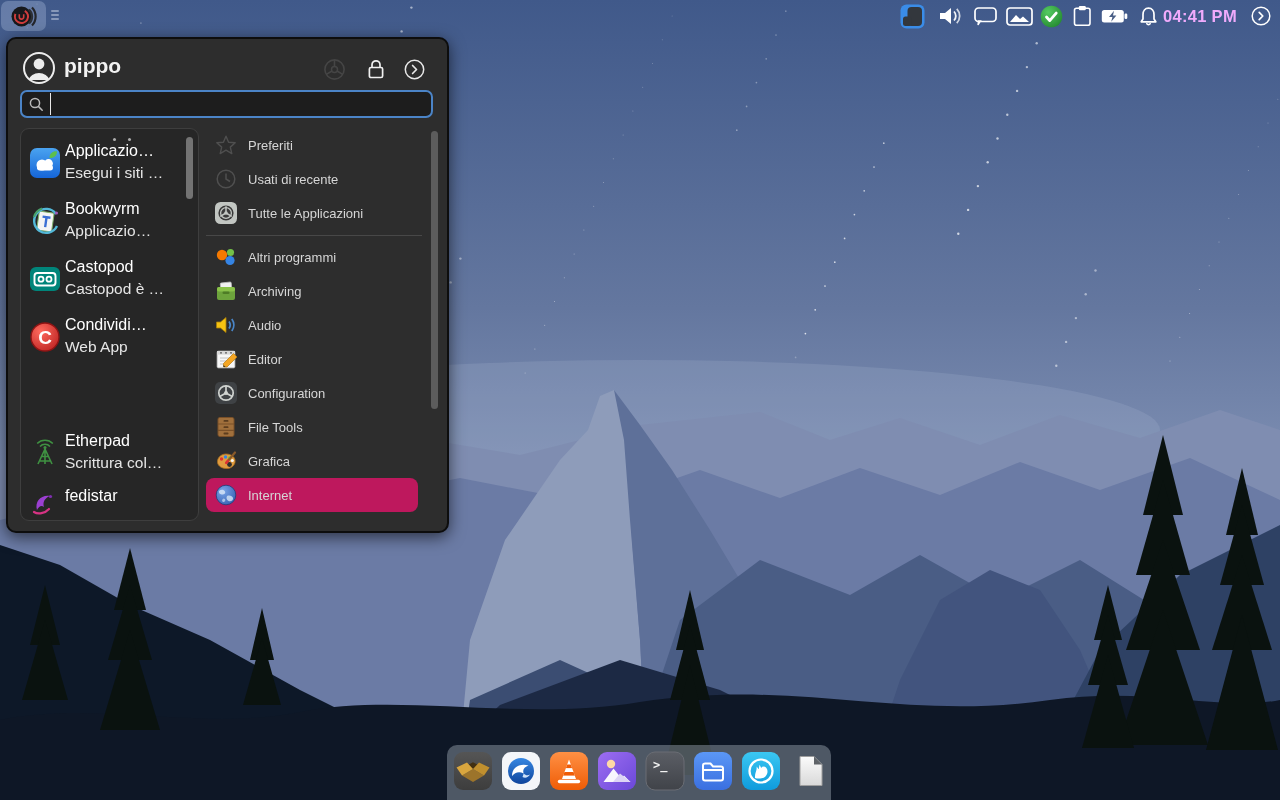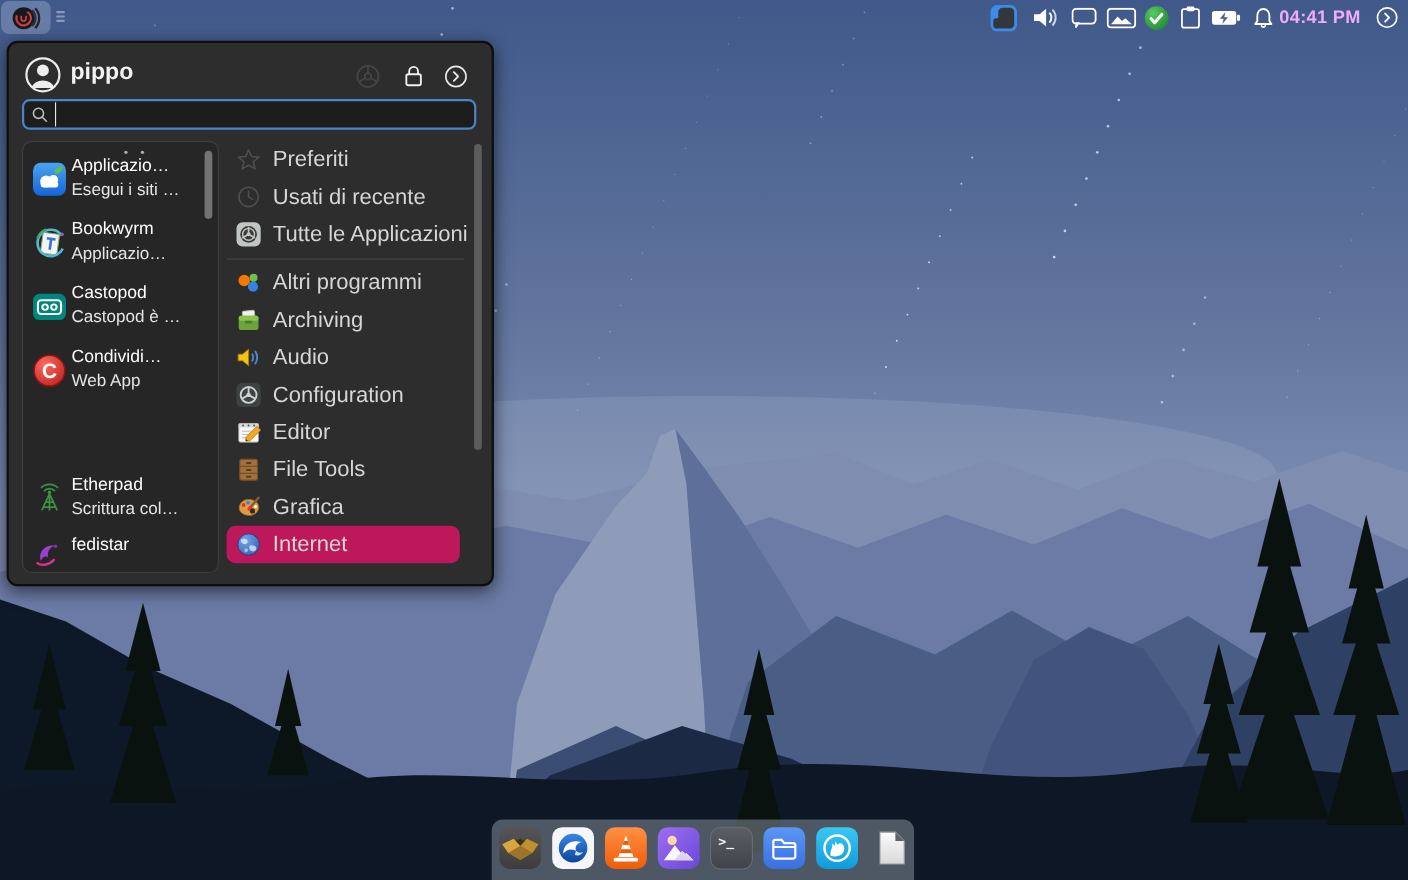--- a/index.html
+++ b/index.html
@@ -46,21 +46,21 @@
   .app-desc{position:absolute;left:44px;top:28px;font-size:15.5px;color:#e5e5e5;white-space:nowrap;}
   #apps-scrollbar{position:absolute;right:5px;top:8px;width:7px;height:62px;background:#737373;border-radius:4px;}
   #clip-dots{position:absolute;left:92px;top:-2px;width:30px;height:5px;}
   #clip-dots i{display:inline-block;width:3px;height:3px;border-radius:2px;background:#aeaeae;margin-right:12px;}
 
   
   #cats{position:absolute;left:198px;top:89px;width:232px;}
   .cat-row{position:relative;height:34px;display:flex;align-items:center;cursor:pointer;
            padding-left:8px;border-radius:8px;}
   .cat-row .c-ic{width:24px;height:24px;flex:0 0 auto;display:flex;align-items:center;justify-content:center;}
-  .cat-row .c-label{margin-left:10px;font-size:20px;color:#d6d6d6;white-space:nowrap;}
+  .cat-row .c-label{margin-left:10px;font-size:13px;color:#d6d6d6;white-space:nowrap;}
   .cat-row.selected{background:#be185d;width:204px;}
   #cat-sep{height:1px;background:#484848;margin:5px 0 4px 0;width:216px;}
   #cats-scrollbar{position:absolute;left:423px;top:92px;width:7px;height:278px;background:#5c5c5c;border-radius:4px;}
 
   
   #dock{position:absolute;left:447px;top:745px;width:384px;height:55px;
         background:rgba(138,148,160,.52);border-radius:10px 10px 0 0;}
   .dock-ic{position:absolute;top:6px;width:40px;height:40px;cursor:pointer;}
 </style>
 </head>
@@ -505,42 +505,42 @@
             <polygon points="2.5,9 6.5,9 12,4.5 12,19.5 6.5,15 2.5,15" fill="#f5c211" stroke="#a77f0a" stroke-width=".8"></polygon>
             <path d="M15,8.5 a6,6 0 0 1 0,7" stroke="#4a86c8" stroke-width="1.8" fill="none"></path>
             <path d="M17.8,6 a10,10 0 0 1 0,12" stroke="#4a86c8" stroke-width="1.8" fill="none"></path>
           </svg>
           </span>
         <span class="c-label">Audio</span>
       </div>
       <div class="cat-row">
         <span class="c-ic">
           <svg width="24" height="24" viewBox="0 0 24 24">
-            <rect x="1" y="1" width="22" height="22" rx="5" fill="#3f4245"></rect>
-            <circle cx="12" cy="12" r="7.2" stroke="#cfd2cf" stroke-width="1.7" fill="none"></circle>
-            <path d="M12,12 V4.8 M12,12 L18.2,15.6 M12,12 L5.8,15.6" stroke="#cfd2cf" stroke-width="1.7"></path>
-            <circle cx="12" cy="12" r="2" fill="#cfd2cf"></circle>
-          </svg>
-          </span>
-        <span class="c-label">Configuration</span>
-      </div>
-      <div class="cat-row">
-        <span class="c-ic">
-          <svg width="24" height="24" viewBox="0 0 24 24">
             <rect x="3" y="4" width="18" height="17" rx="1.5" fill="#f7f7f7" stroke="#9a9a9a" stroke-width=".8"></rect>
             <rect x="3" y="4" width="18" height="3.6" fill="#d8d8d8"></rect>
             <circle cx="7" cy="5.8" r=".9" fill="#555"></circle>
               <circle cx="12" cy="5.8" r=".9" fill="#555"></circle>
               <circle cx="17" cy="5.8" r=".9" fill="#555"></circle>
             <path d="M6,11 h12 M6,14 h12 M6,17 h8" stroke="#c0c0c0" stroke-width="1"></path>
             <polygon points="19.5,6.5 23,10 13,20 9.5,20 9.5,16.5" fill="#f5a623" stroke="#b97d12" stroke-width=".7"></polygon>
             <polygon points="9.5,20 11.5,20 9.5,18" fill="#333"></polygon>
           </svg>
           </span>
         <span class="c-label">Editor</span>
+      </div>
+      <div class="cat-row">
+        <span class="c-ic">
+          <svg width="24" height="24" viewBox="0 0 24 24">
+            <rect x="1" y="1" width="22" height="22" rx="5" fill="#3f4245"></rect>
+            <circle cx="12" cy="12" r="7.2" stroke="#cfd2cf" stroke-width="1.7" fill="none"></circle>
+            <path d="M12,12 V4.8 M12,12 L18.2,15.6 M12,12 L5.8,15.6" stroke="#cfd2cf" stroke-width="1.7"></path>
+            <circle cx="12" cy="12" r="2" fill="#cfd2cf"></circle>
+          </svg>
+          </span>
+        <span class="c-label">Configuration</span>
       </div>
       <div class="cat-row">
         <span class="c-ic">
           <svg width="24" height="24" viewBox="0 0 24 24">
             <rect x="4" y="2.5" width="16" height="19" rx="1.8" fill="#a1703c" stroke="#7a5028" stroke-width="1"></rect>
             <path d="M4,9 h16 M4,15.3 h16" stroke="#7a5028" stroke-width="1.2"></path>
             <rect x="9.5" y="5" width="5" height="1.8" rx=".9" fill="#5d3d1e"></rect>
             <rect x="9.5" y="11.3" width="5" height="1.8" rx=".9" fill="#5d3d1e"></rect>
             <rect x="9.5" y="17.6" width="5" height="1.8" rx=".9" fill="#5d3d1e"></rect>
           </svg>

